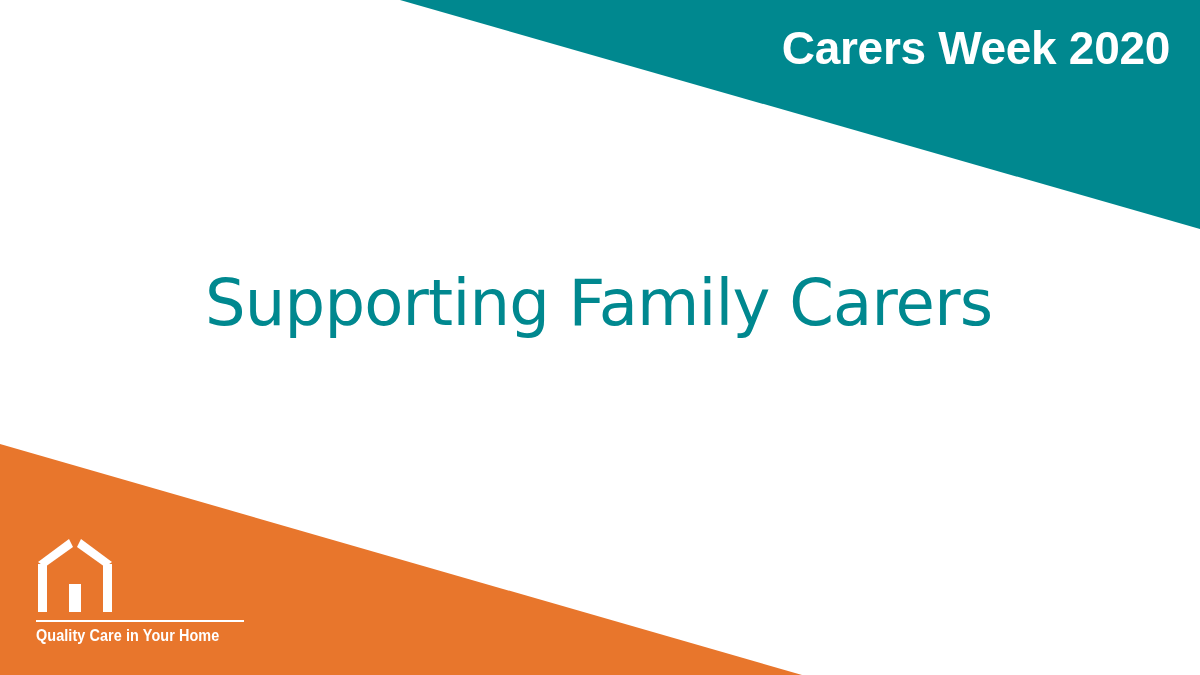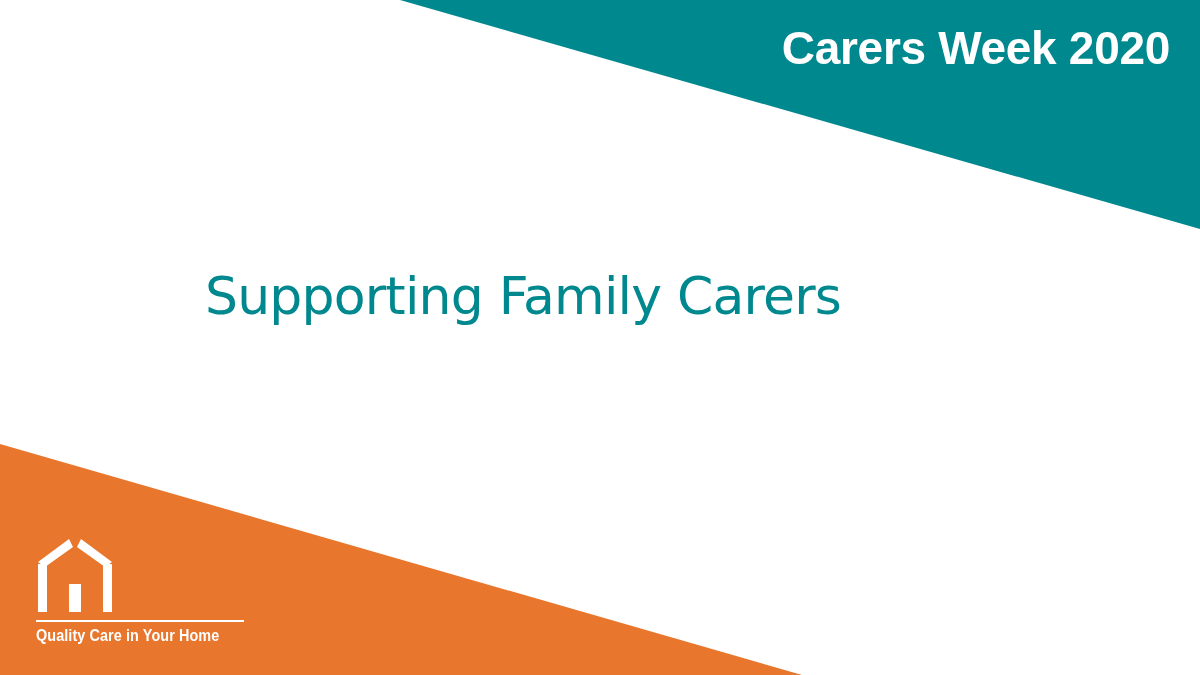--- a/index.html
+++ b/index.html
@@ -44,21 +44,21 @@
     text-align: center;
   }
 
   
   #main-title {
     position: absolute;
     left: 205px;
     top: 268px;
     color: #00888f;
     font-family: "DejaVu Sans", sans-serif;
-    font-size: 52px;
+    font-size: 64px;
     font-weight: normal;
     letter-spacing: -0.8px;
     line-height: 1.1;
     white-space: nowrap;
   }
 
   
   #logo {
     position: absolute;
     left: 36px;

